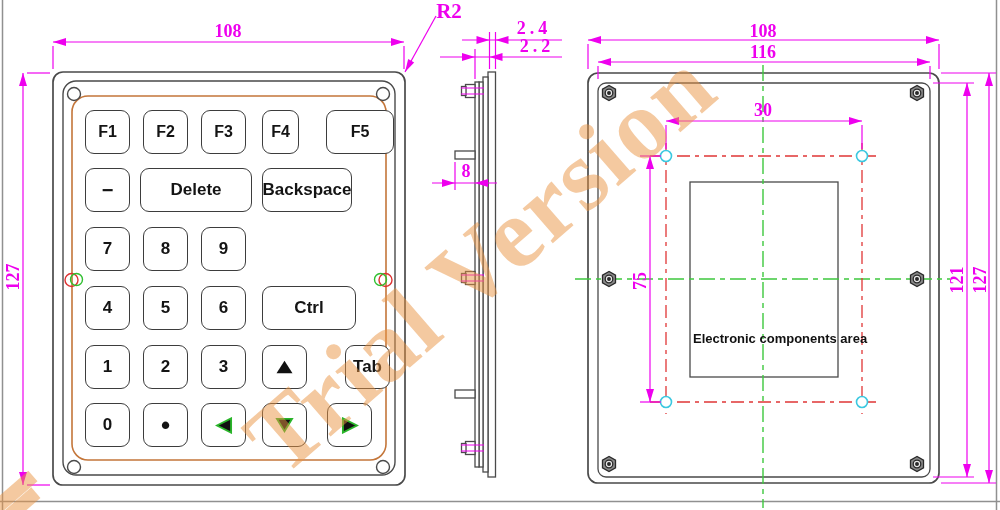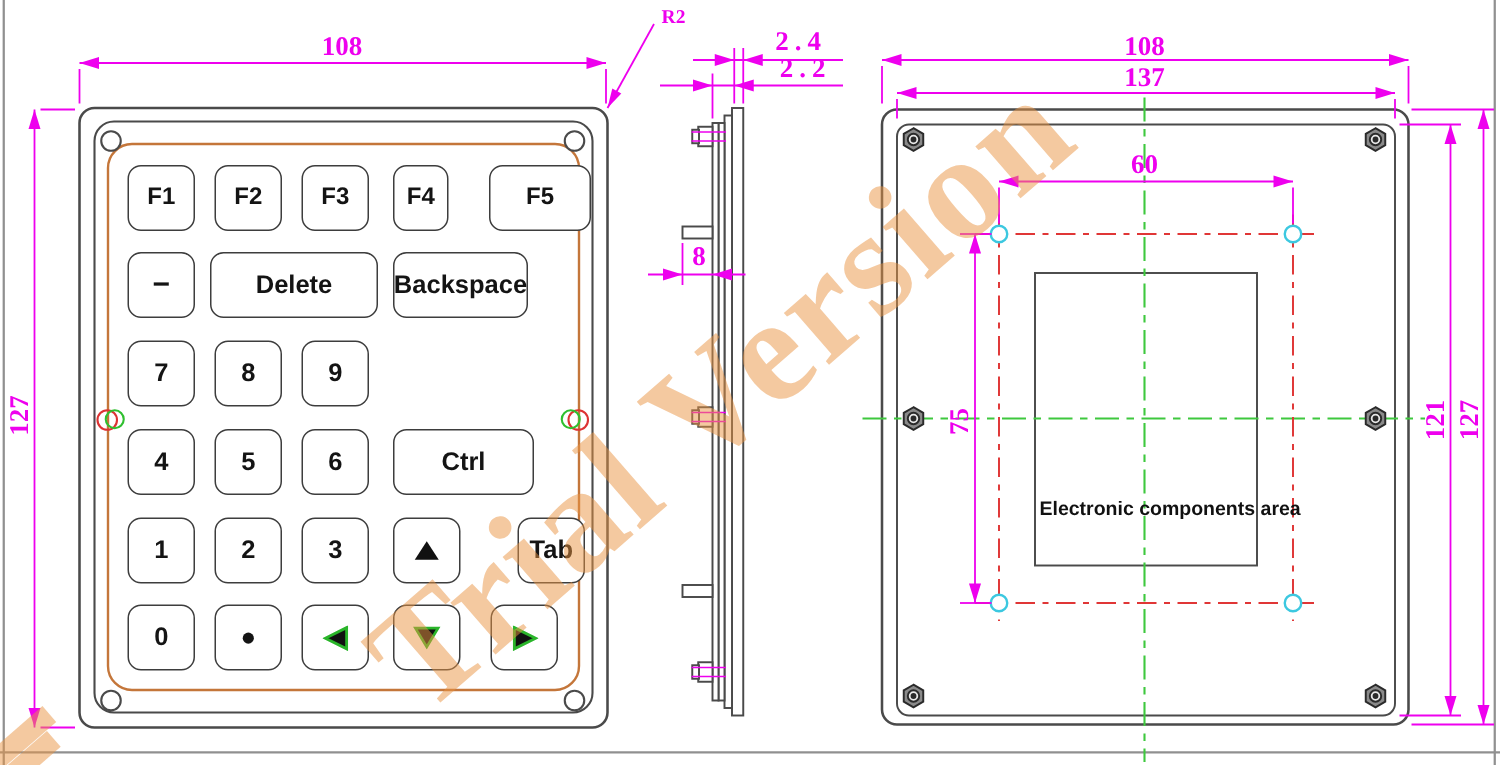--- a/index.html
+++ b/index.html
@@ -294,29 +294,29 @@
       </svg>
   </div>
   <div class="key" style="left:327px;top:403px;width:45px">
     <svg width="18" height="17" viewBox="0 0 19 18">
         <polygon points="17,9 2,1.5 2,16.5" fill="#111" stroke="#2ab52a" stroke-width="2"></polygon>
       </svg>
   </div>
 
   <div class="dim" style="left:228px;top:31px">108</div>
   <div class="dim v" style="left:13px;top:277px">127</div>
-  <div class="dim" style="left:449px;top:11px;font-size:13px">R2</div>
+  <div class="dim" style="left:449px;top:11px;font-size:21px">R2</div>
 
   <div class="dim sp" style="left:534px;top:28px">2.4</div>
   <div class="dim sp" style="left:537px;top:46px">2.2</div>
   <div class="dim" style="left:466px;top:171px">8</div>
 
   <div class="dim" style="left:763px;top:31px">108</div>
-  <div class="dim" style="left:763px;top:52px">137</div>
-  <div class="dim" style="left:763px;top:110px">60</div>
+  <div class="dim" style="left:763px;top:52px">116</div>
+  <div class="dim" style="left:763px;top:110px">30</div>
   <div class="dim v" style="left:640px;top:281px">75</div>
   <div class="dim v" style="left:957px;top:280px">121</div>
   <div class="dim v" style="left:980px;top:280px">127</div>
 
   <div class="elabel">Electronic components area</div>
 
   <div class="wm">Trial Version</div>
   <div class="wm-frag" style="left:-18px;top:488px;width:58px;height:14px"></div>
   <div class="wm-frag" style="left:-8px;top:502px;width:50px;height:14px"></div>
 

